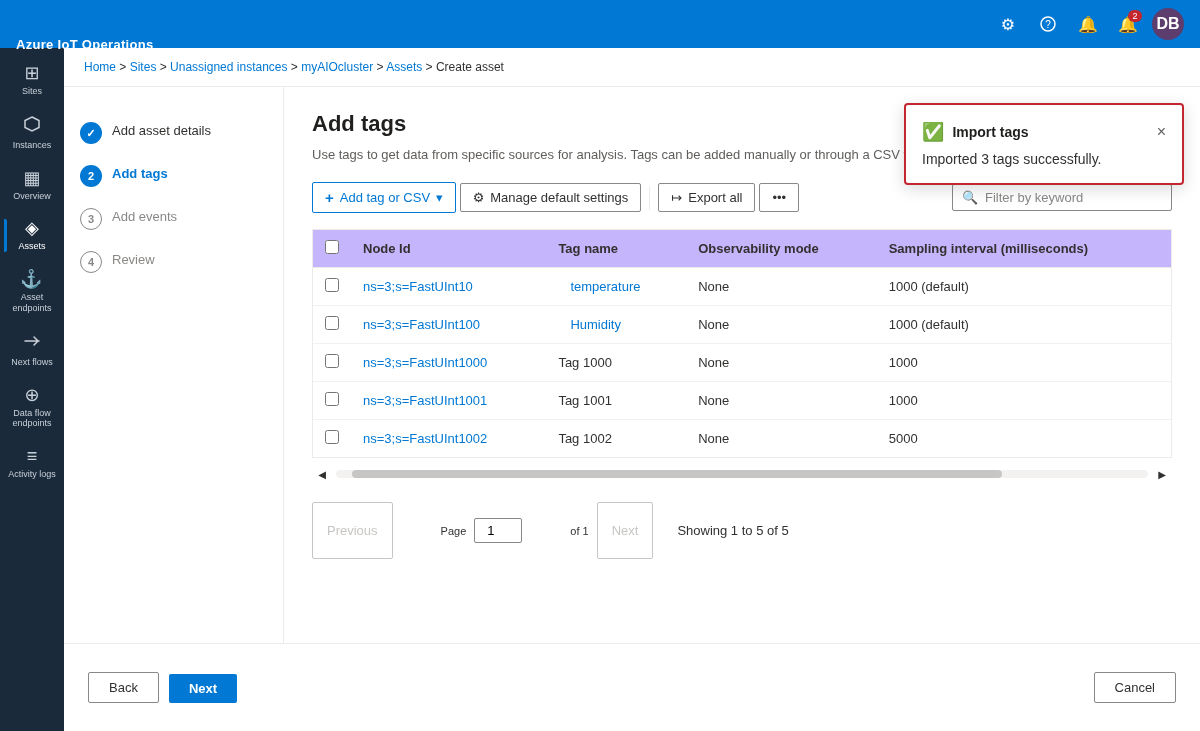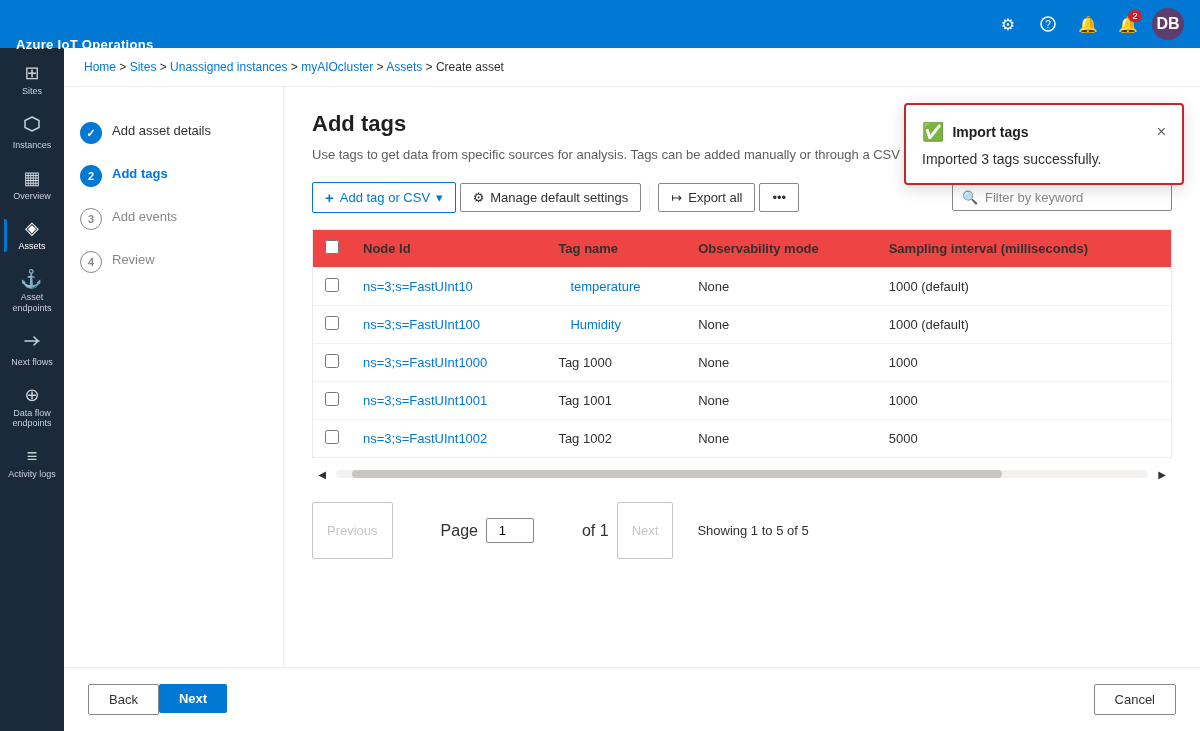--- a/index.html
+++ b/index.html
@@ -114,21 +114,21 @@
       border: 1px solid #8a8886; border-radius: 2px; padding: 5px 10px;
       background: white; gap: 6px; min-width: 200px;
     }
     .filter-input input { border: none; outline: none; font-size: 13px; color: #000000; flex: 1; background: transparent; }
     .filter-input input::placeholder { color: #8a8886; }
 
     
     .table-container { border: 1px solid #edebe9; overflow-x: auto; }
     table { width: 100%; border-collapse: collapse; min-width: 700px; }
     thead th {
-      background: #ef4444; padding: 10px 12px; text-align: left;
+      background: #c4b5fd; padding: 10px 12px; text-align: left;
       font-size: 13px; font-weight: 600; color: #323130;
       border-bottom: 1px solid #edebe9;
     }
     tbody td { padding: 10px 12px; border-bottom: 1px solid #f3f2f1; font-size: 13px; color: #323130; vertical-align: middle; }
     tbody tr:last-child td { border-bottom: none; }
     .node-link { color: #0078d4; text-decoration: none; cursor: pointer; }
     .tag-name-link { color: #0078d4; text-decoration: none; cursor: pointer; margin-left: 12px; }
 
     
     .scroll-row { display: flex; align-items: center; padding: 6px 0; }
@@ -136,28 +136,28 @@
     .scroll-thumb { height: 8px; background: #c8c6c4; border-radius: 4px; width: 80%; left: 2%; position: absolute; }
     .scroll-arrow { width: 20px; height: 20px; display: flex; align-items: center; justify-content: center; cursor: pointer; color: #323130; font-size: 10px; }
 
     
     .pagination { display: flex; align-items: center; gap: 8px; margin-top: 12px; }
     .pag-btn {
       padding: 20px 14px; border: 1px solid #8a8886;
       background: white; border-radius: 2px; cursor: pointer; font-size: 13px; color: #323130;
     }
     .pag-btn:disabled { color: #c8c6c4; border-color: #c8c6c4; cursor: default; }
-    .pag-label { font-size: 16px; color: #323130; padding-left: 40px; }
+    .pag-label { font-size: 11px; color: #323130; padding-left: 40px; }
     .pag-input { width: 48px; border: 1px solid #8a8886; border-radius: 2px; padding: 4px 6px; font-size: 13px; text-align: center; }
     .pag-info { margin-left: 16px; font-size: 13px; color: #323130; }
 
     
     .bottom-actions {
       background: white; border-top: 1px solid #edebe9;
-      padding: 16px 24px; display: flex; align-items: flex-start; 
+      padding: 28px 24px; display: flex; align-items: flex-end; gap: 10px;
       flex-shrink: 0;
     }
     .btn-back { padding: 7px 20px; border: 1px solid #8a8886; background: white; border-radius: 2px; cursor: pointer; font-size: 13px; color: #323130; }
     .btn-next { padding: 7px 20px; border: none; background: #0078d4; border-radius: 2px; cursor: pointer; font-size: 13px; color: white; font-weight: 600; }
     .btn-cancel { margin-left: auto; padding: 7px 20px; border: 1px solid #8a8886; background: white; border-radius: 2px; cursor: pointer; font-size: 13px; color: #323130; }
 
     
     .toast {
       position: absolute; top: 16px; right: 16px;
       background: white; border: 2px solid #c4262e;

